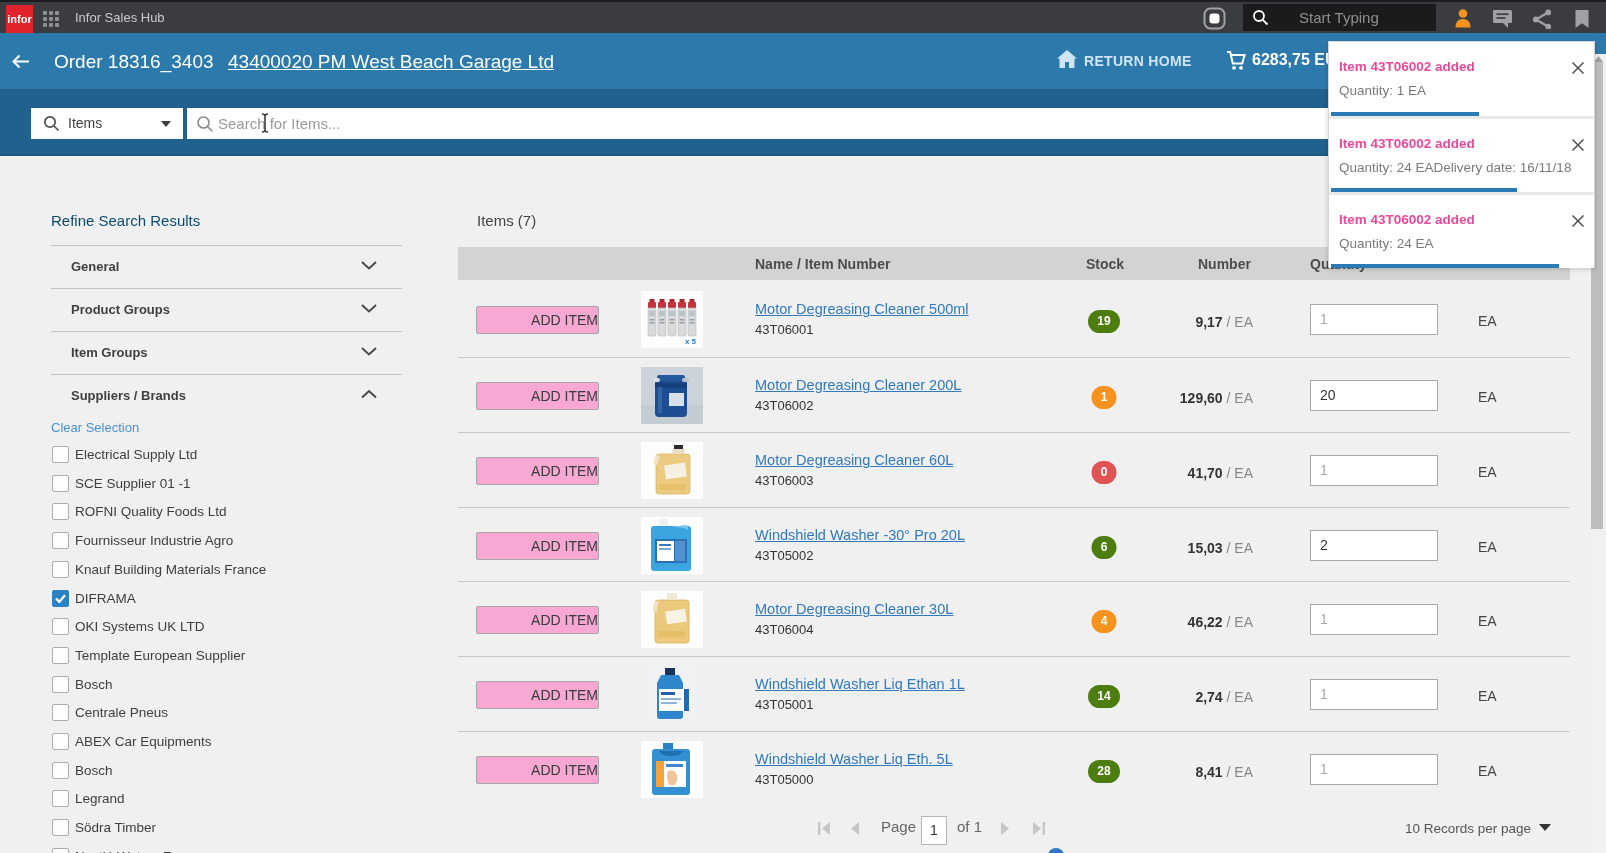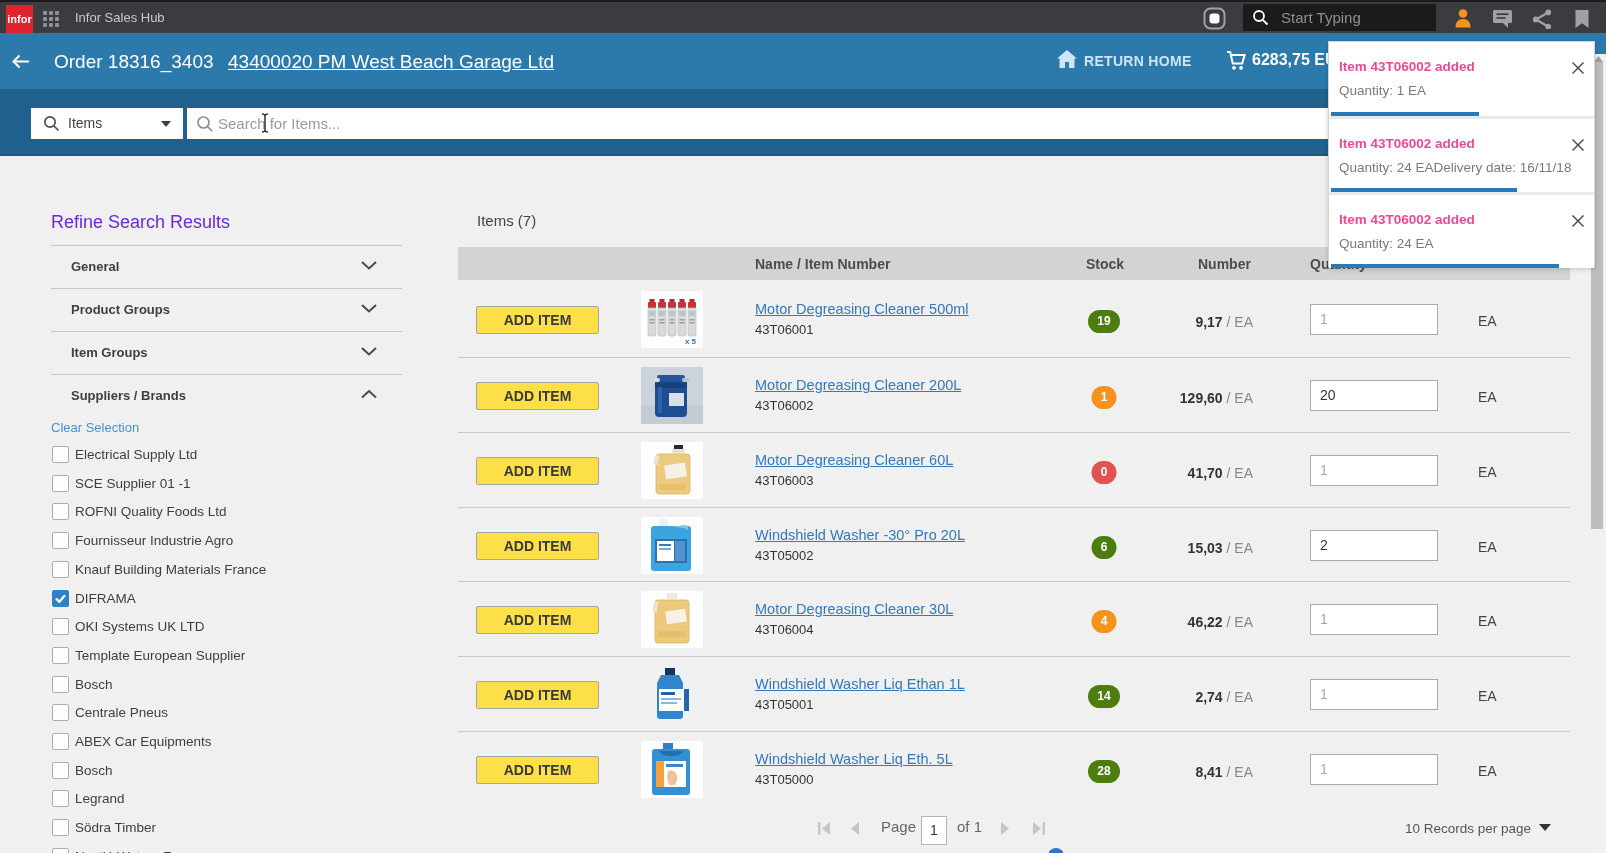--- a/index.html
+++ b/index.html
@@ -27,21 +27,21 @@
 .chev{position:absolute;right:25px;top:14px}
 .cbrow{position:absolute;left:52px}
 .cbbox{position:absolute;left:0;top:0;width:15px;height:15px;border:1px solid #adadad;border-radius:2px;background:#fdfdfd}
 .cbbox.checked{background:#2b82c4;border-color:#2b82c4}
 .cblabel{position:absolute;left:23px;top:1px;font-size:13.5px;color:#3e3e3e;white-space:nowrap}
 
 #thead{position:absolute;left:458px;top:247px;width:1112px;height:33px;background:#d3d3d4}
 .thc{position:absolute;top:9px;font-size:14px;font-weight:bold;color:#4c4c4c}
 .row{position:absolute;left:458px;width:1112px;height:75px}
 .sep{border-top:1px solid #c9c9c9}
-.addbtn{position:absolute;left:18px;top:24px;width:123px;height:28px;background:#fde047;border:1px solid #a6a6a6;box-sizing:border-box;border-radius:2px;font-size:14px;font-weight:bold;color:#3a3a3a;text-align:center;line-height:26px}
+.addbtn{position:absolute;left:18px;top:24px;width:123px;height:28px;background:#f9a8d4;border:1px solid #a6a6a6;box-sizing:border-box;border-radius:2px;font-size:14px;font-weight:normal;color:#3a3a3a;text-align:right;line-height:26px}
 .pimg{position:absolute;left:183px;top:9px;width:62px;height:57px}
 .iname{position:absolute;left:297px;top:19px;font-size:14.5px;color:#3279be;text-decoration:underline;white-space:nowrap}
 .inum{position:absolute;left:297px;top:40px;font-size:13px;color:#333}
 .pill{position:absolute;left:646px;top:28px;height:23px;transform:translateX(-50%);border-radius:12px;color:#fff;font-size:12px;font-weight:bold;text-align:center;line-height:23px}
 .pg{background:#4d7c0f}.po{background:#f6921e}.pr{background:#df5353}
 .price{position:absolute;left:595px;top:32px;width:200px;text-align:right;font-size:14px;color:#333}
 .price b{font-weight:bold}
 .price span{color:#888}
 .qty{position:absolute;left:852px;top:22px;width:128px;height:31px;background:#fff;border:1px solid #a9a9a9;box-sizing:border-box;font-size:14px;line-height:28px;padding-left:9px}
 .qgrey{color:#a8a8a8}.qdark{color:#333}
@@ -78,21 +78,21 @@
     <rect x="0" y="12" width="4" height="4" rx="1"></rect>
         <rect x="6" y="12" width="4" height="4" rx="1"></rect>
         <rect x="12" y="12" width="4" height="4" rx="1"></rect>
   </g>
     </svg>
   <div id="apptitle">Infor Sales Hub</div>
   <svg class="abs" style="left:1203px;top:5px" width="23" height="23">
     <rect x="1.5" y="1.5" width="20" height="20" rx="6" fill="none" stroke="#9fa2a6" stroke-width="2"></rect>
     <rect x="6.5" y="6.5" width="10" height="10" rx="3" fill="#fff"></rect>
   </svg>
-  <div id="startbox"><span style="margin-left:38px">Start Typing</span></div>
+  <div id="startbox"><span style="margin-left:56px">Start Typing</span></div>
   <svg class="abs" style="left:1252px;top:7px" width="17" height="17">
       <circle cx="7" cy="7" r="5" fill="none" stroke="#fff" stroke-width="1.8"></circle>
       <line x1="10.8" y1="10.8" x2="15.5" y2="15.5" stroke="#fff" stroke-width="1.8"></line>
     </svg>
   <svg class="abs" style="left:1455px;top:7px" width="16" height="19">
       <circle cx="8" cy="4.5" r="4.3" fill="#f5921e"></circle>
       <path d="M0.5 18.5 Q0.5 10 8 10 Q15.5 10 15.5 18.5 Z" fill="#f5921e"></path>
     </svg>
   <svg class="abs" style="left:1493px;top:8px" width="19" height="19">
     <path d="M1.5 0 h16 a1.5 1.5 0 0 1 1.5 1.5 v10 a1.5 1.5 0 0 1 -1.5 1.5 h-2.5 v5 l-5 -5 h-8.5 a1.5 1.5 0 0 1 -1.5 -1.5 v-10 a1.5 1.5 0 0 1 1.5 -1.5 Z" fill="#9fa1a5"></path>
@@ -154,21 +154,21 @@
   <div id="searchph">Search for Items...</div>
   <svg class="abs" style="left:73px;top:5px" width="10" height="20">
       <g stroke="#3a3a3a" stroke-width="1.6">
         <line x1="5" y1="2" x2="5" y2="18"></line>
         <path d="M2 1 Q3.5 1 5 2 Q6.5 1 8 1" fill="none"></path>
         <path d="M2 19 Q3.5 19 5 18 Q6.5 19 8 19" fill="none"></path>
       </g>
     </svg>
 </div>
 
-<div class="abs" style="left:51px;top:212px;font-size:18px;color:#6d28d9">Refine Search Results</div>
+<div class="abs" style="left:51px;top:212px;font-size:15px;color:#0c4a6e">Refine Search Results</div>
 <div class="sect" style="top:245px;height:43px">
   <div class="sectlabel">General</div>
   <svg class="chev" width="16" height="10">
       <polyline points="1,2 8,8.5 15,2" fill="none" stroke="#4a4a4a" stroke-width="2"></polyline>
     </svg>
 </div>
 <div class="sect" style="top:288px;height:43px">
   <div class="sectlabel">Product Groups</div>
   <svg class="chev" width="16" height="10">
       <polyline points="1,2 8,8.5 15,2" fill="none" stroke="#4a4a4a" stroke-width="2"></polyline>

